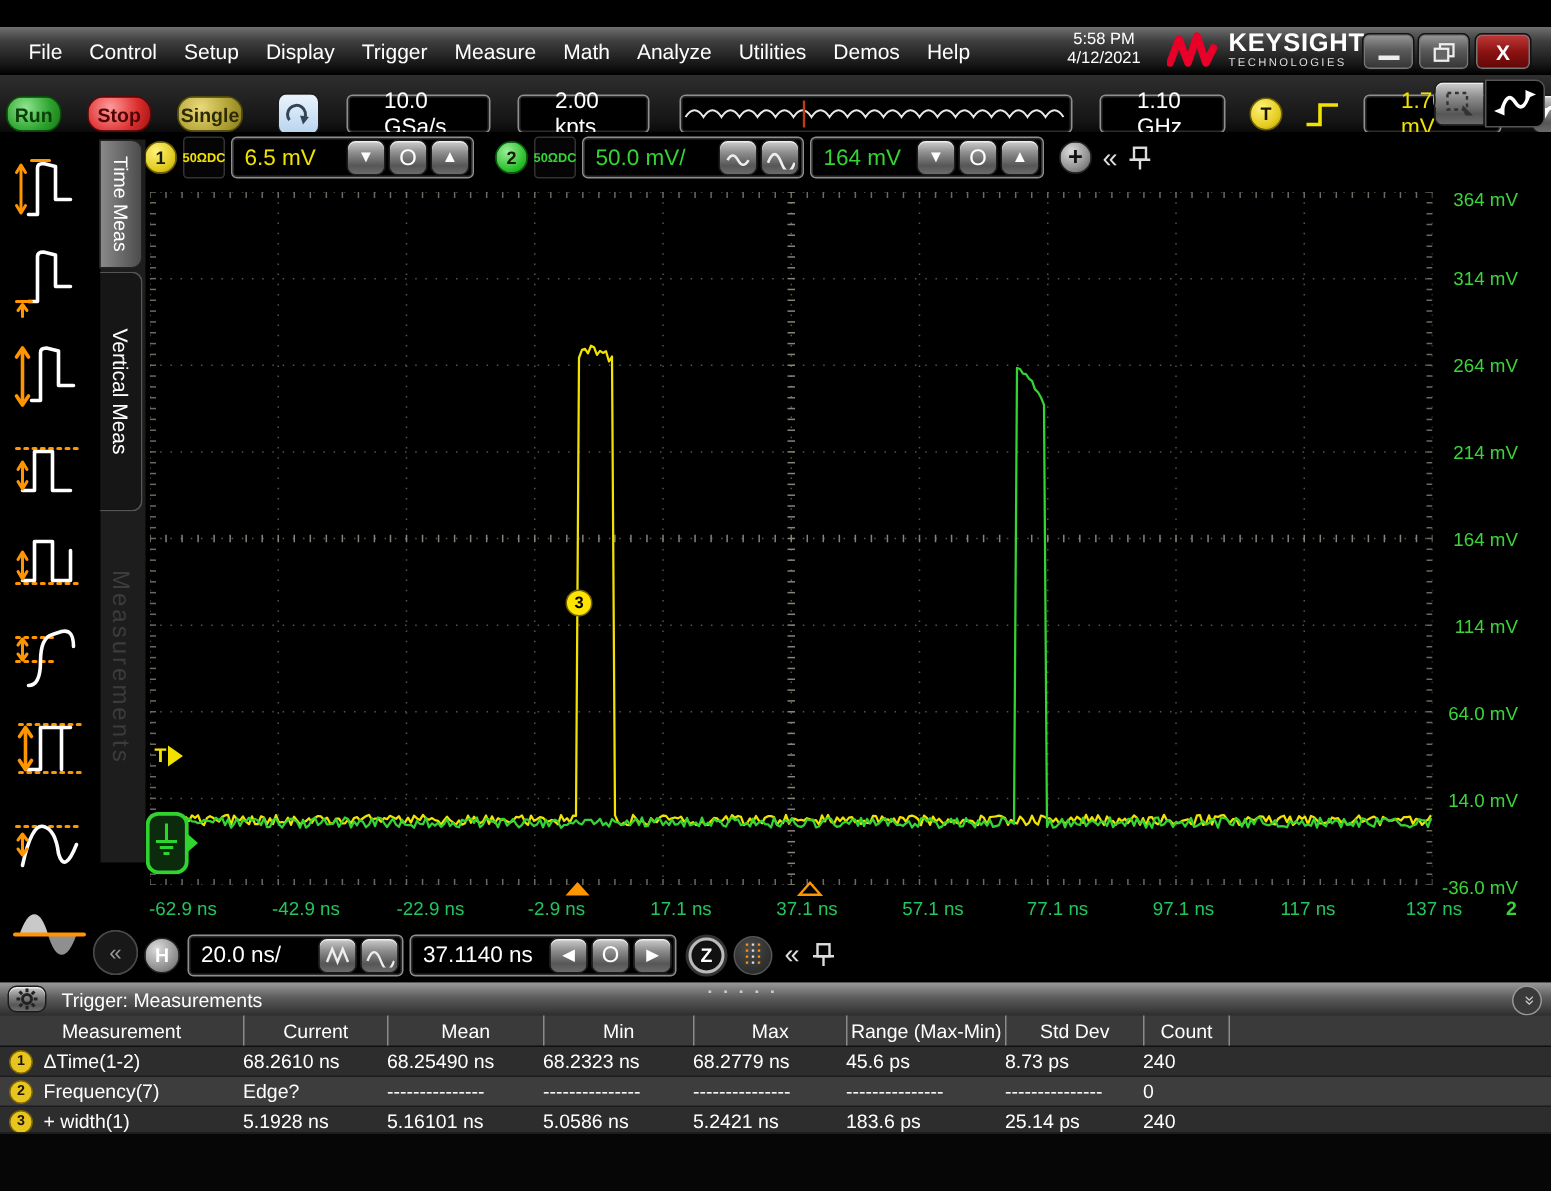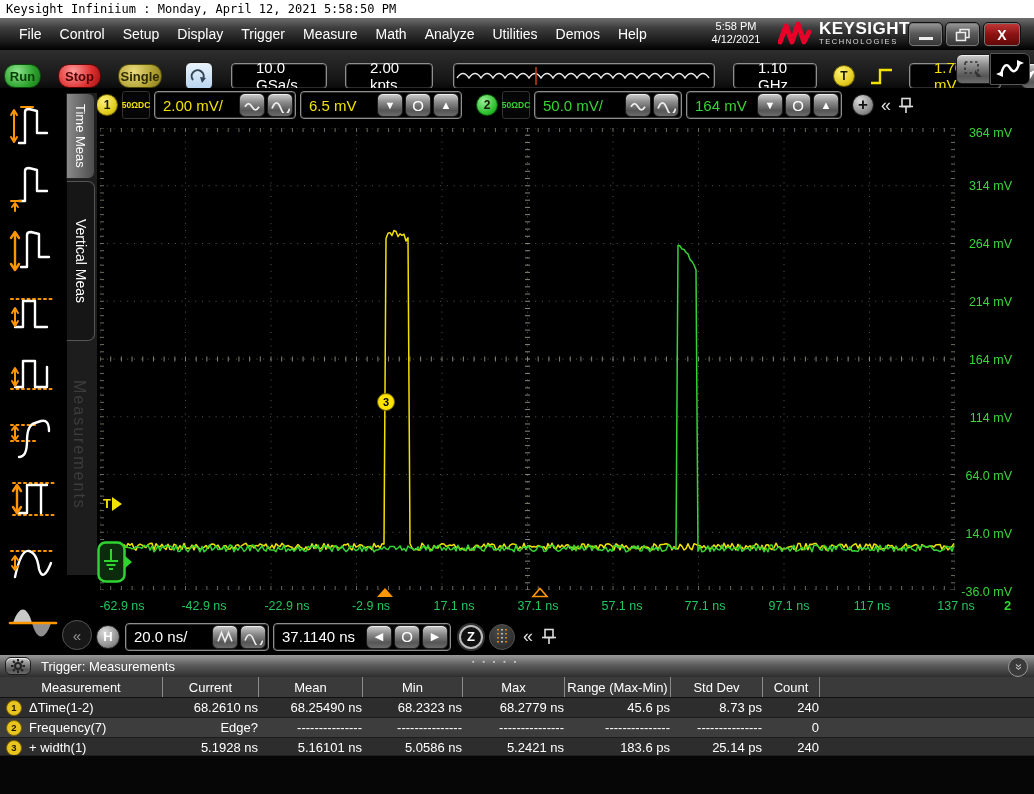--- a/index.html
+++ b/index.html
@@ -91,32 +91,31 @@
   .res-chevron{position:absolute;right:6px;top:2px;width:18px;height:18px;border-radius:50%;border:1px solid #999;
     background:#3a3a3a;display:flex;align-items:center;justify-content:center;}
   .res-chevron span{display:inline-block;transform:rotate(-90deg);color:#ccc;font-size:12px;line-height:12px;}
   .rtable{position:absolute;left:0;top:22px;width:1034px;}
   .rrow{display:grid;grid-template-columns:162px 96px 104px 100px 102px 106px 92px 57px 1fr;height:19px;align-items:center;}
   .rrow.hdr{background:#3a3a3a;height:20px;border-bottom:1px solid #101010;}
   .rrow.hdr .cell{color:#fff;font-size:13px;text-align:center;border-left:1px solid #8a8a8a;height:100%;display:flex;align-items:center;justify-content:center;}
   .rrow.hdr .cell:first-child{border-left:none;}
   .rrow.r0{background:#2d2d2d;} .rrow.r1{background:#3d3d3d;} .rrow.r2{background:#2d2d2d;}
   .rrow{border-bottom:1px solid #1c1c1c;}
-  .cell{color:#fff;font-size:13px;text-align:right;overflow:hidden;white-space:nowrap;}
+  .cell{color:#fff;font-size:13px;text-align:left;overflow:hidden;white-space:nowrap;}
   .cell.name{display:flex;align-items:center;text-align:left;padding-left:6px;}
   .ncirc{width:14px;height:14px;border-radius:50%;background:#e8c51e;border:1px solid #7a6400;color:#1a1400;
     font-size:9.5px;font-weight:bold;display:flex;align-items:center;justify-content:center;margin-right:7px;flex:0 0 14px;}
   .footer{left:0;top:755px;width:1034px;height:39px;background:#060606;border-top:1px solid #1e1e1e;}
 </style>
 </head>
 <body>
 
 <div id="app">
 
-  <div class="abs titlebar">Keysight Infiniium : Monday, April 12, 2021 5:58:50 PM</div>
 
   <div class="abs menubar">
     <div class="menu-items">
       <span class="menu-item">File</span>
       <span class="menu-item">Control</span>
       <span class="menu-item">Setup</span>
       <span class="menu-item">Display</span>
       <span class="menu-item">Trigger</span>
       <span class="menu-item">Measure</span>
       <span class="menu-item">Math</span>
@@ -207,33 +206,20 @@
         </svg>
       </div>
     </div>
   </div>
 
   <div class="chanbar abs">
     <div class="chcirc" style="background:radial-gradient(circle at 35% 30%,#fff27a,#e0ca1c 65%,#a89410);border:1px solid #6e6000;">1</div>
     <div class="chchip">
       <span class="yel">50Ω</span>
       <span class="yel">DC</span>
-    </div>
-    <div class="chbox" style="width:142px;">
-      <span class="val yel">2.00 mV/</span>
-      <div class="btn sqbtn">
-        <svg width="18" height="14" viewBox="0 0 20 16">
-            <path d="M2,10 q4,-7 8,0 q4,7 8,0" fill="none" stroke="#eee" stroke-width="2"></path>
-          </svg>
-      </div>
-      <div class="btn sqbtn">
-        <svg width="20" height="16" viewBox="0 0 22 18">
-            <path d="M2,13 q5,-13 10,0 q5,13 10,0" fill="none" stroke="#eee" stroke-width="2"></path>
-          </svg>
-      </div>
     </div>
     <div class="chbox" style="width:162px;">
       <span class="val yel">6.5 mV</span>
       <div class="btn sqbtn" style="font-size:11px;">▼</div>
       <div class="btn sqbtn" style="font-size:15px;">O</div>
       <div class="btn sqbtn" style="font-size:11px;">▲</div>
     </div>
     <div style="width:10px;"></div>
     <div class="chcirc" style="background:radial-gradient(circle at 35% 30%,#9af09a,#2bbf2b 65%,#158a15);border:1px solid #0a5a0a;">2</div>
     <div class="chchip">

